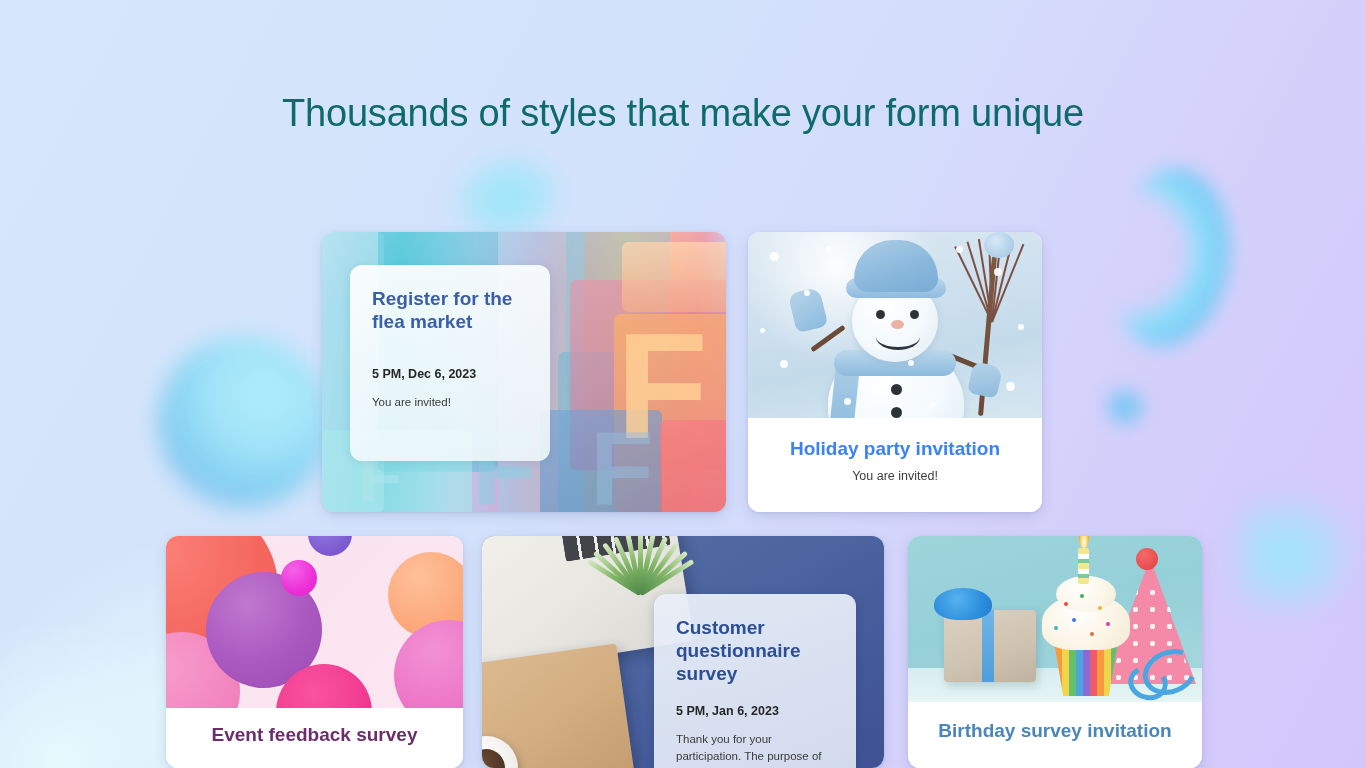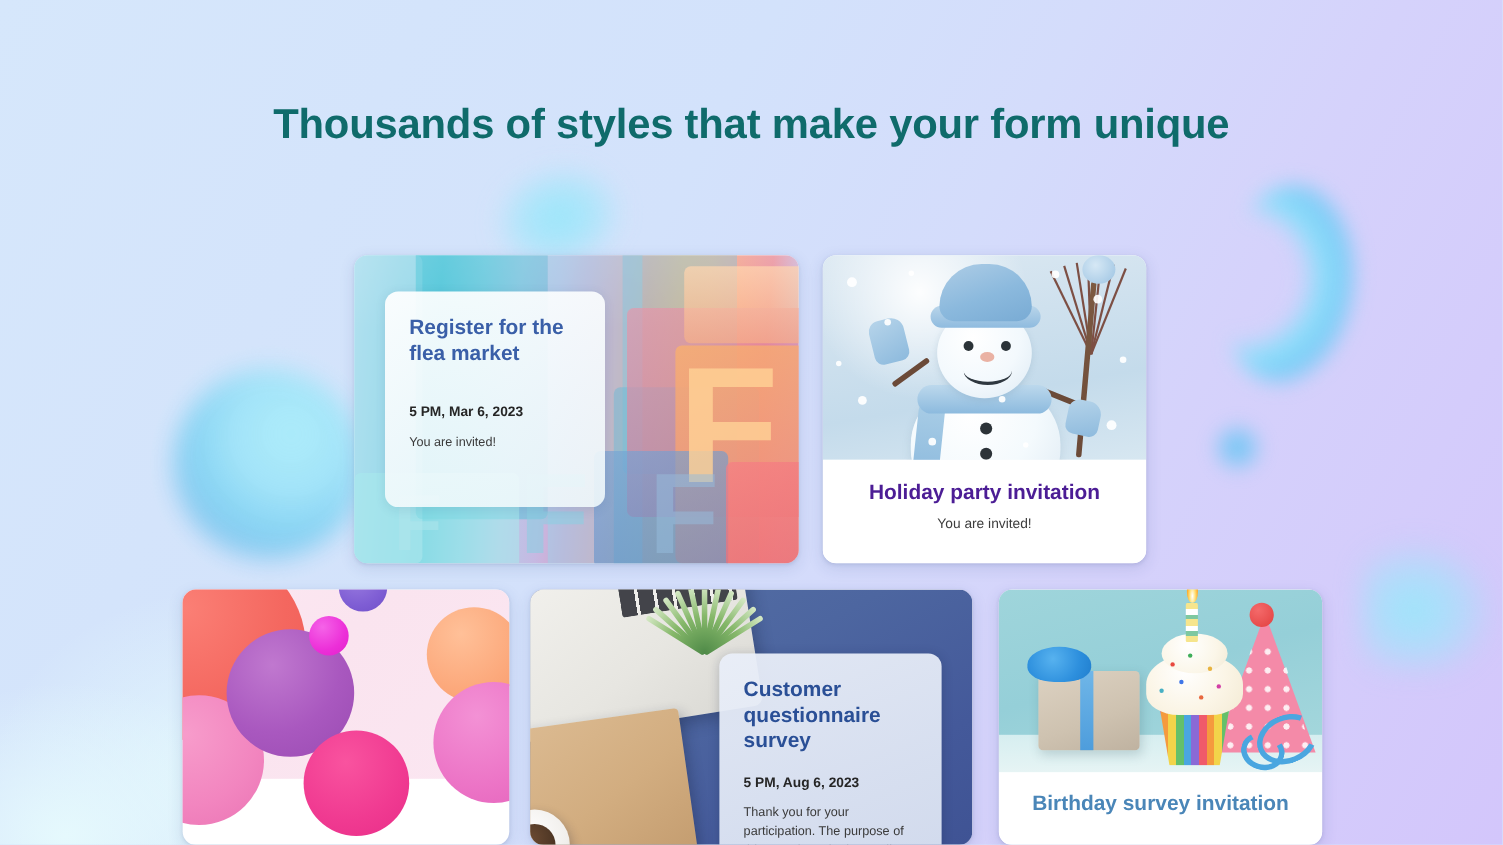--- a/index.html
+++ b/index.html
@@ -95,21 +95,21 @@
   }
 
   
   #heading {
     position: absolute;
     top: 92px;
     left: 0;
     width: 100%;
     text-align: center;
     font-size: 38px;
-    font-weight: bold;
+    font-weight: normal;
     letter-spacing: -0.2px;
     color: #0f6b6b;
   }
 
   
   #gallery { position: absolute; inset: 0; }
 
   .card {
     position: absolute;
     border-radius: 12px;
@@ -327,21 +327,21 @@
     position: absolute; left: 216px; top: 4px;
     width: 54px; height: 86px;
   }
   .twig {
     position: absolute; bottom: 0; left: 27px;
     width: 2px; height: 84px;
     background: #7d4f44;
     transform-origin: bottom center;
   }
   #card-holiday .card-footer { height: 94px; padding-top: 20px; }
-  #card-holiday .ft-title { color: #4c1d95; }
+  #card-holiday .ft-title { color: #3b82f6; }
 
   
   #card-event {
     left: 166px; top: 536px;
     width: 297px; height: 232px;
   }
   #card-event .card-media {
     height: 172px;
     background: linear-gradient(135deg, #fde8f2 0%, #fae4ef 40%, #fbe6f1 100%);
   }
@@ -574,21 +574,21 @@
         <div class="glass g9"></div>
       <div class="glass g10"></div>
         <div class="glass g11"></div>
       <span class="letterF f1">F</span>
       <span class="letterF f2">F</span>
       <span class="letterF f3">F</span>
       <span class="letterF f4">F</span>
     </div>
     <div class="panel">
       <div class="p-title">Register for the flea market</div>
-      <div class="p-date">5 PM, Mar 6, 2023</div>
+      <div class="p-date">5 PM, Dec 6, 2023</div>
       <div class="p-body">You are invited!</div>
     </div>
   </div>
 
   <div class="card" id="card-holiday">
     <div class="card-media">
       <div class="snow-scene">
         <div class="broom-head">
           <i class="twig" style="transform:rotate(-26deg)"></i>
           <i class="twig" style="transform:rotate(-17deg)"></i>
@@ -642,20 +642,23 @@
     <div class="card-media">
       <i class="bub bb1"></i>
         <i class="bub bb2"></i>
         <i class="bub bb3"></i>
         <i class="bub bb4"></i>
       <i class="bub bb5"></i>
         <i class="bub bb6"></i>
         <i class="bub bb7"></i>
         <i class="bub bb8"></i>
     </div>
+    <div class="card-footer">
+      <div class="ft-title">Event feedback survey</div>
+    </div>
   </div>
 
   <div class="card" id="card-survey">
     <div class="card-media">
       <div class="laptop">
           <div class="laptop-keys"></div>
         </div>
       <div class="plant">
         <i class="leaf" style="transform:rotate(-48deg)"></i>
         <i class="leaf" style="transform:rotate(-36deg)"></i>
@@ -669,21 +672,21 @@
         <i class="leaf" style="transform:rotate(-58deg)"></i>
         <i class="leaf" style="transform:rotate(58deg)"></i>
       </div>
       <div class="notebook">
           <div class="spiral"></div>
         </div>
       <div class="mug"></div>
     </div>
     <div class="panel">
       <div class="p-title">Customer questionnaire survey</div>
-      <div class="p-date">5 PM, Aug 6, 2023</div>
+      <div class="p-date">5 PM, Jan 6, 2023</div>
       <div class="p-body">Thank you for your participation. The purpose of this questionnaire is to collect your feedback.</div>
     </div>
   </div>
 
   <div class="card" id="card-birthday">
     <div class="card-media">
       <div class="table-surface"></div>
       <div class="party-hat"></div>
       <div class="hat-dots"></div>
       <div class="hat-ball"></div>

